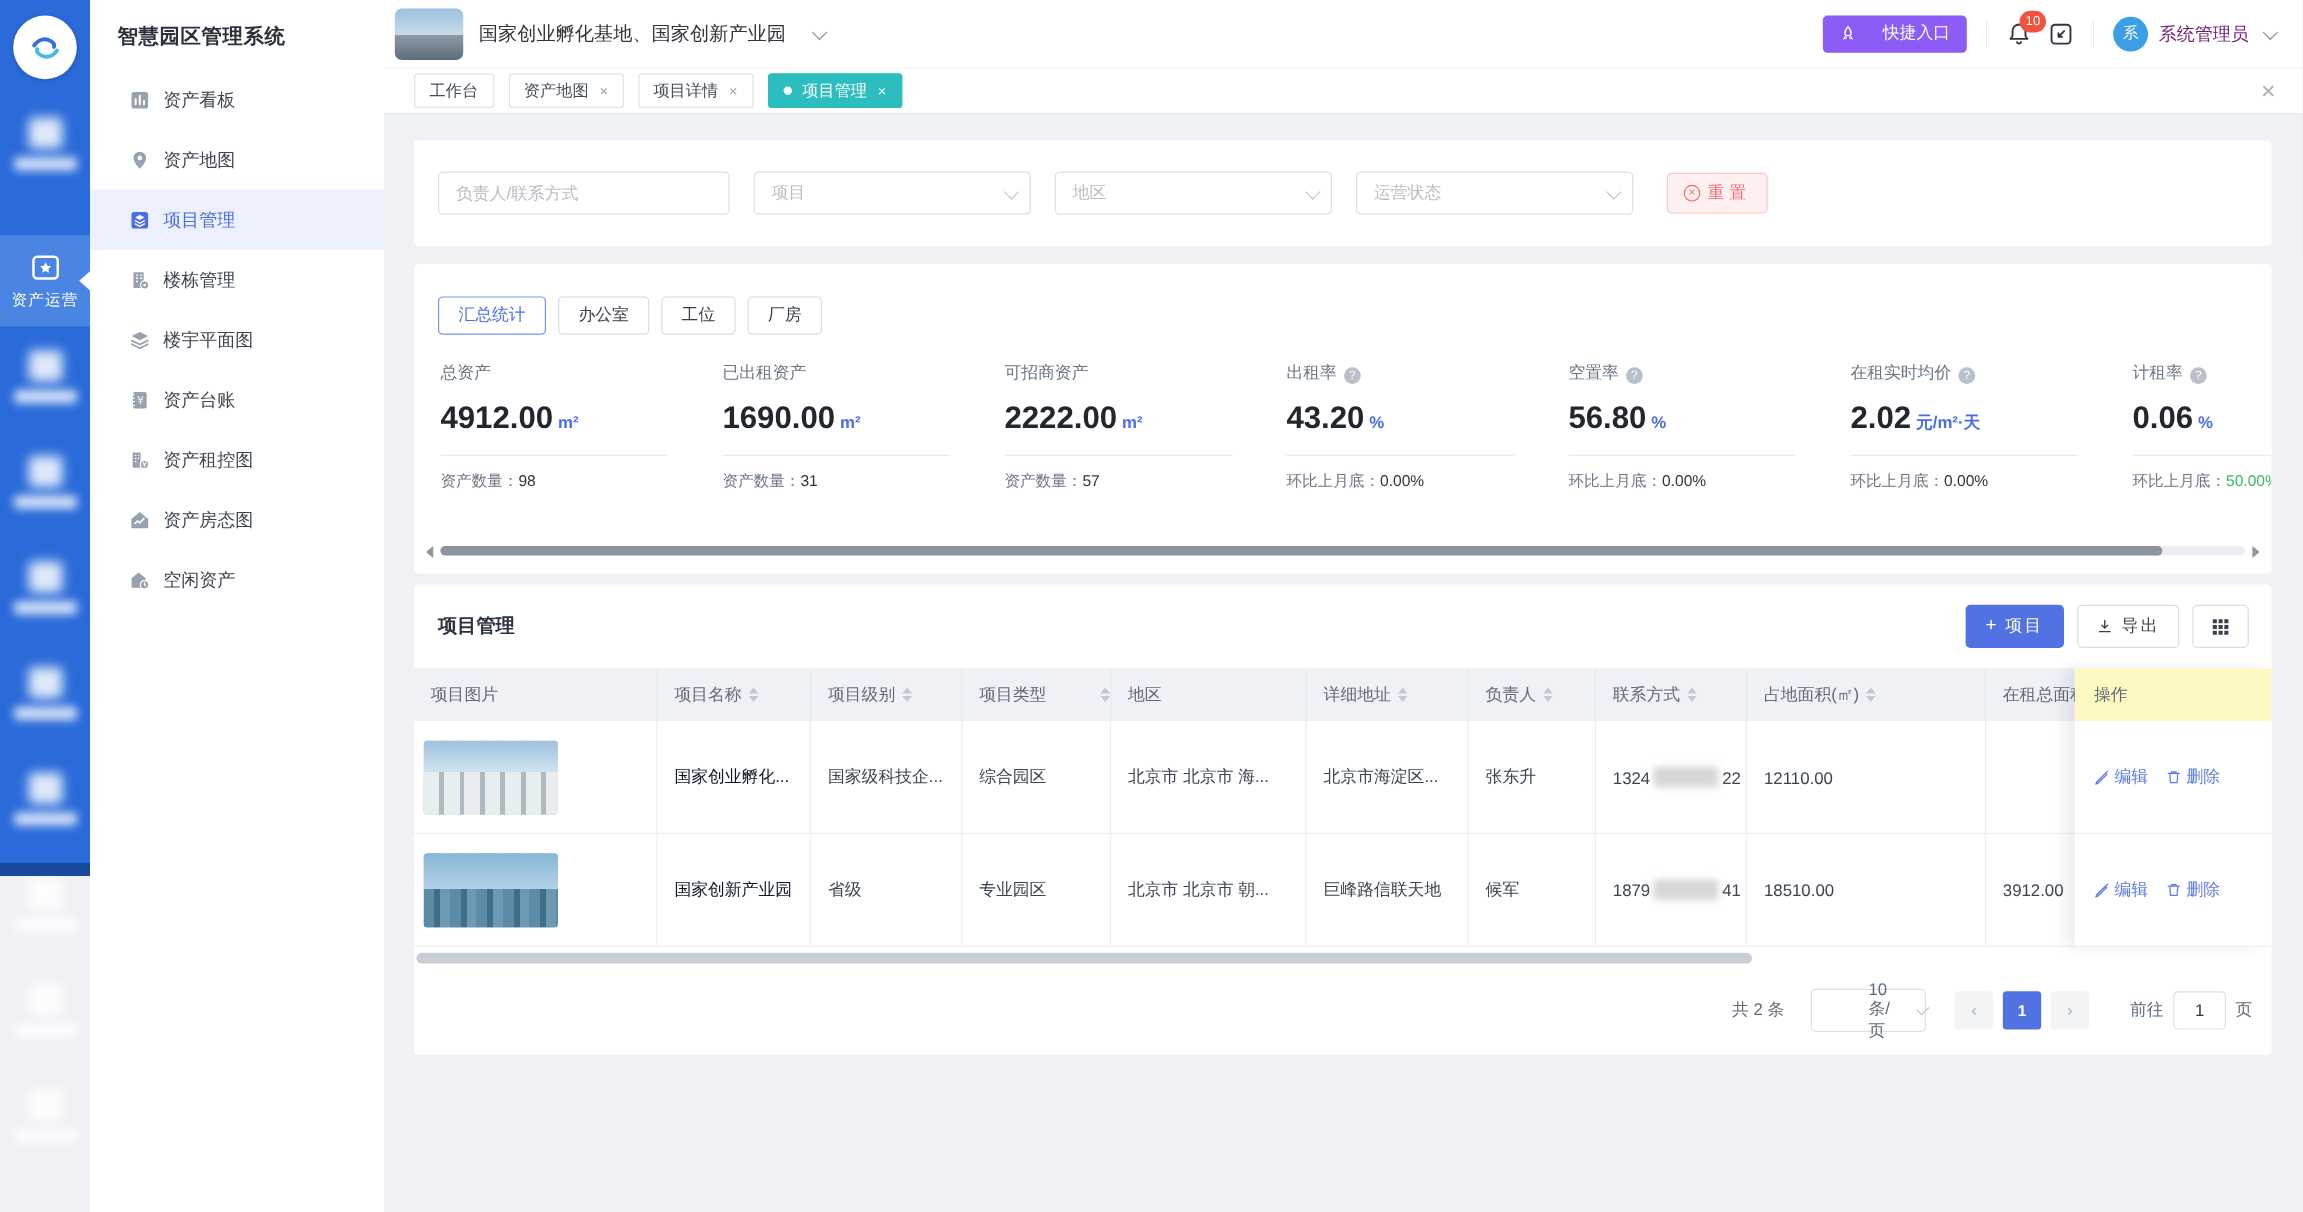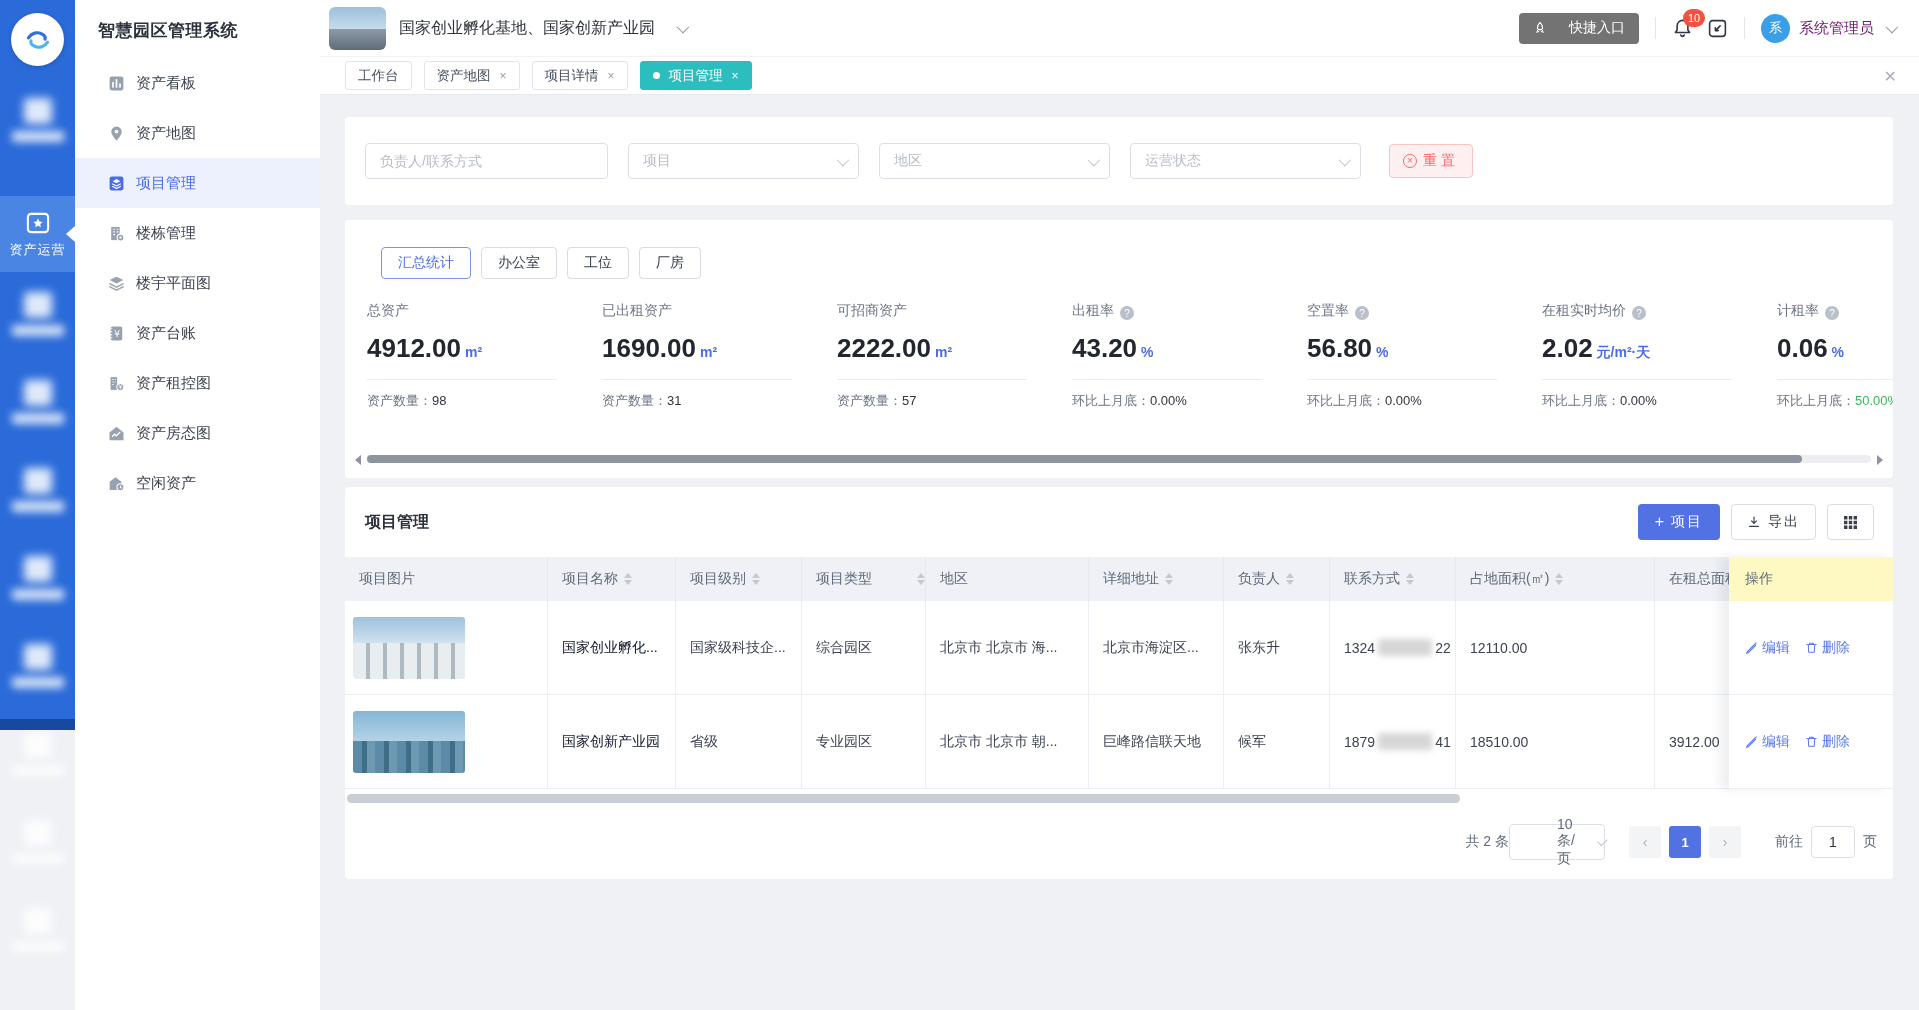--- a/index.html
+++ b/index.html
@@ -28,21 +28,21 @@
   .menu-item.active .mi { color:#4a6ce8; }
 
   
   .main { position:absolute; left:320px; top:0; width:1599px; height:1010px; }
   .topbar { height:57px; background:#fff; display:flex; align-items:center; padding:0 24px 0 9px; border-bottom:1px solid #f0f2f4; }
   .proj-thumb { width:57px; height:43px; border-radius:6px; background:linear-gradient(180deg,#9cc0dd 0%,#c6dcec 52%,#8d9aa6 52%,#5d6d7a 100%); flex:0 0 auto; }
   .proj-name { margin-left:13px; font-size:16px; color:#30343c; }
   .chev { width:9px; height:9px; border-right:1.6px solid #8a919c; border-bottom:1.6px solid #8a919c; transform:rotate(45deg) translateY(-2px); display:inline-block; }
   .proj-caret { margin-left:22px; }
   .top-right { margin-left:auto; display:flex; align-items:center; }
-  .btn-quick { height:31px; background:#737373; color:#fff; border:none; border-radius:4px; padding:0 14px; font-size:14px; display:flex; align-items:center; gap:22px; cursor:pointer; }
+  .btn-quick { height:31px; background:#8b5cf6; color:#fff; border:none; border-radius:4px; padding:0 14px; font-size:14px; display:flex; align-items:center; gap:22px; cursor:pointer; }
   .vsep { width:1px; height:22px; background:#e3e6ea; margin:0 16px; }
   .bell-wrap { position:relative; display:flex; cursor:pointer; }
   .badge { position:absolute; top:-9px; left:11px; min-width:20px; height:18px; background:#f5513f; color:#fff; font-size:11px; border-radius:9px; display:flex; align-items:center; justify-content:center; padding:0 5px; }
   .exp-wrap { display:flex; margin-left:14px; cursor:pointer; }
   .avatar { width:29px; height:29px; border-radius:50%; background:#3b9fe8; color:#fff; font-size:13px; display:flex; align-items:center; justify-content:center; }
   .user-name { margin-left:9px; font-size:15px; color:#701a75; }
   .user-caret { margin-left:12px; }
 
   .tabbar { height:38px; background:#fff; border-bottom:1px solid #e7eaee; display:flex; align-items:center; padding-left:25px; gap:12px; position:relative; }
   .tab { height:29px; padding:0 12px; border:1px solid #e0e3e9; border-radius:3px; background:#fff; display:flex; align-items:center; gap:9px; font-size:13.5px; color:#454e5c; cursor:pointer; }
@@ -59,21 +59,21 @@
   .f-input, .f-select { position:absolute; top:26px; height:36px; border:1px solid #dcdfe6; border-radius:4px; font-size:14px; color:#30343c; background:#fff; }
   .f-input { left:20px; width:243px; padding:0 14px; }
   .f-input::placeholder { color:#b7bdc7; }
   .f-select { display:flex; align-items:center; justify-content:space-between; padding:0 12px 0 14px; color:#b7bdc7; cursor:pointer; }
   .f-select .chev { border-color:#c0c4cc; }
   .btn-reset { position:absolute; left:1044px; top:27px; height:34px; padding:0 13px; background:#fef0f0; border:1px solid #fbc4c4; color:#f56c6c; border-radius:4px; font-size:14px; display:flex; align-items:center; gap:6px; letter-spacing:4px; cursor:pointer; }
   .reset-ic { width:14px; height:14px; border:1px solid #f56c6c; border-radius:50%; font-size:10px; line-height:12px; text-align:center; letter-spacing:0; }
 
   
   .card.stats { top:220px; height:258px; }
-  .s-tabs { position:absolute; top:27px; left:36px; display:flex; gap:10px; }
+  .s-tabs { position:absolute; top:27px; left:20px; display:flex; gap:10px; }
   .s-tab { height:32px; padding:0 16px; border:1px solid #d8dce3; border-radius:4px; background:#fff; font-size:14px; color:#39404d; display:flex; align-items:center; cursor:pointer; }
   .s-tab.active { color:#4a6ce8; border-color:#7b92ee; }
   .s-row { position:absolute; top:82px; left:0; right:0; height:130px; display:flex; padding-left:22px; overflow:hidden; }
   .s-card { flex:0 0 235px; }
   .s-label { font-size:14px; color:#6b7484; display:flex; align-items:flex-end; gap:6px; }
   .help { width:14px; height:14px; border-radius:50%; background:#b9c0cb; color:#fff; font-size:10px; display:inline-flex; align-items:center; justify-content:center; }
   .s-value { margin-top:13px; font-size:26px; font-weight:bold; color:#22272f; }
   .s-unit { font-size:14px; color:#4a6ce8; margin-left:4px; }
   .s-div { width:190px; height:1px; background:#e9ecf1; margin:15px 0 12px; }
   .s-sub { font-size:13px; color:#6b7484; white-space:nowrap; }
@@ -110,21 +110,21 @@
   .thumb.ph1 { background:linear-gradient(180deg,#9ec2de 0%,#cfe2ef 42%,transparent 42%), repeating-linear-gradient(90deg,#e8edf0 0 13px,#aeb9c1 13px 17px), linear-gradient(180deg,#dfe6ea,#7e8d99); }
   .thumb.ph2 { background:linear-gradient(180deg,#85b7d6 0%,#b3d2e6 48%,transparent 48%), repeating-linear-gradient(90deg,#5b8ba6 0 9px,#3f6e88 9px 14px,#6d9ab2 14px 22px), linear-gradient(180deg,#9cc,#32586e); }
   .link { color:#0f172a; cursor:pointer; }
   .blur-seg { display:inline-block; width:54px; height:17px; background:#d6d6d6; border-radius:2px; filter:blur(3px); margin:0 3px; vertical-align:middle; }
   .op-col { position:absolute; top:70px; right:0; width:164px; height:232px; background:#fff; box-shadow:-9px 0 10px rgba(16,24,40,.07); z-index:5; }
   .op-h { height:44px; background:#fef9c3; display:flex; align-items:center; padding-left:16px; font-size:14px; color:#5f6a7a; }
   .op-cell { height:94px; display:flex; align-items:center; padding-left:16px; gap:15px; border-bottom:1px solid #ebeef5; }
   .lnk { color:#5a79ea; font-size:14px; display:inline-flex; align-items:center; gap:4px; cursor:pointer; }
   .t-scroll { position:absolute; top:307px; left:2px; width:1113px; height:9px; background:#c9cdd4; border-radius:5px; cursor:pointer; z-index:6; }
   .pager { position:absolute; top:339px; right:16px; height:32px; display:flex; align-items:center; font-size:14px; color:#5f6a7a; }
-  .pg-select { width:96px; height:36px; border:1px solid #dcdfe6; border-radius:4px; display:flex; align-items:center; justify-content:center; gap:9px; color:#5f6a7a; cursor:pointer;padding-left:47px; }
+  .pg-select { width:96px; height:36px; border:1px solid #dcdfe6; border-radius:4px; display:flex; align-items:center; justify-content:center; gap:9px; margin-left:22px; color:#5f6a7a; cursor:pointer;padding-left:47px; }
   .pg-btn { width:32px; height:32px; border-radius:3px; background:#f3f4f6; color:#a9aeb8; display:flex; align-items:center; justify-content:center; font-size:14px; cursor:pointer; }
   .pg-btn.prev { margin-left:24px; }
   .pg-btn.next { margin-left:8px; }
   .pg-cur { width:32px; height:32px; border-radius:3px; background:#5272e3; color:#fff; font-weight:bold; font-size:13px; display:flex; align-items:center; justify-content:center; margin-left:8px; cursor:pointer; }
   .pg-goto { margin-left:34px; }
   .pg-input { width:44px; height:32px; border:1px solid #dcdfe6; border-radius:4px; text-align:center; font-size:14px; color:#30343c; margin:0 8px; }
 </style>
 </head>
 <body>
 

